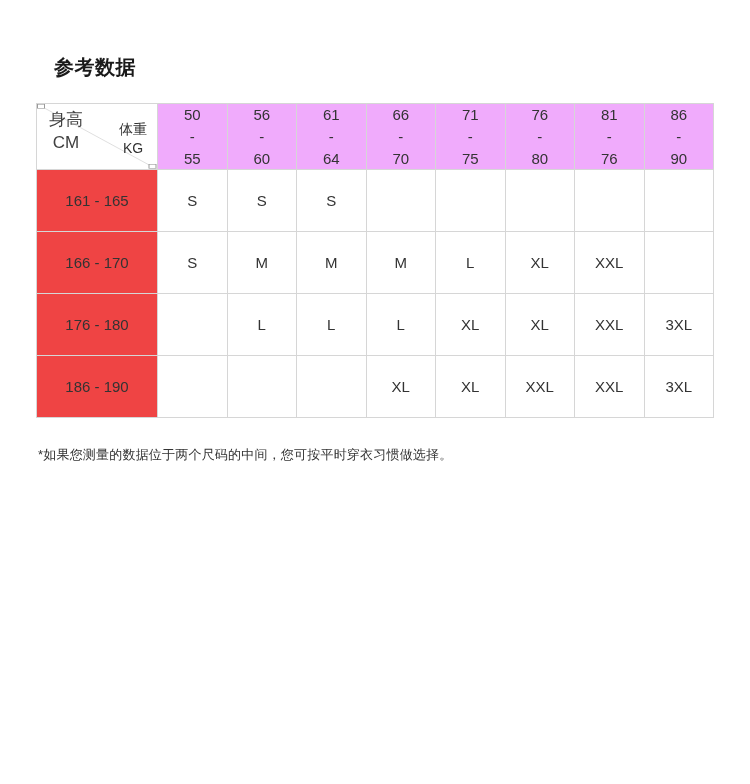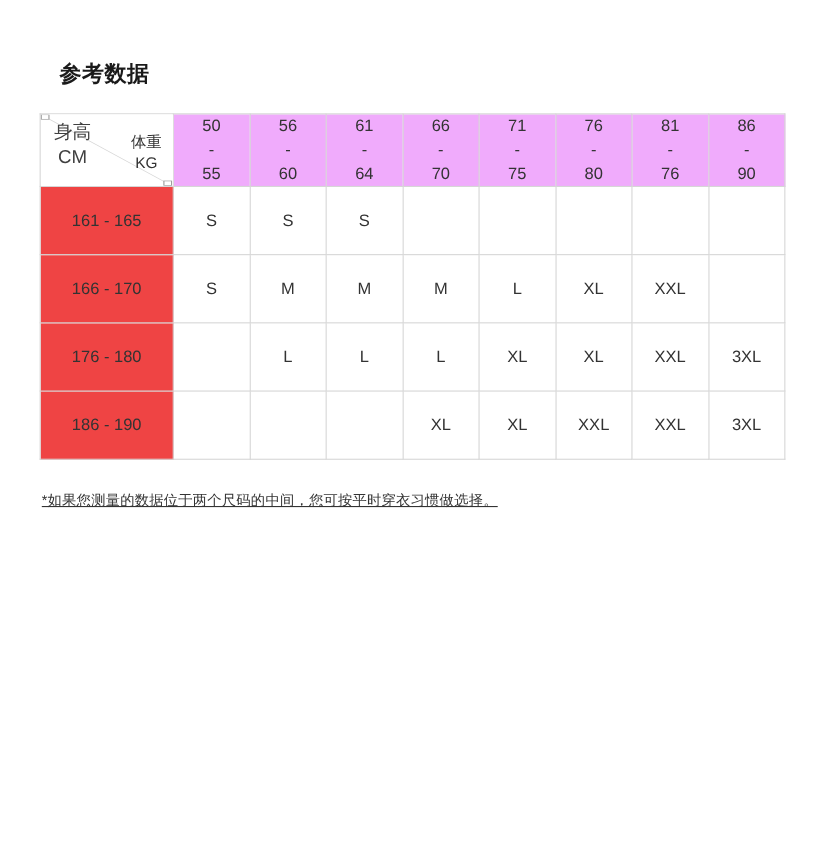--- a/index.html
+++ b/index.html
@@ -101,21 +101,20 @@
   }
   td.cell {
     background: #ffffff;
   }
   .footnote {
     font-size: 13px;
     color: #333333;
     margin: 0;
     padding: 28px 0 0 38px;
     letter-spacing: 0.2px;
-    text-decoration: underline;
   }
 </style>
 </head>
 <body>
 
 <div class="page">
 
 
   <h2 class="sub-title">参考数据</h2>
 

